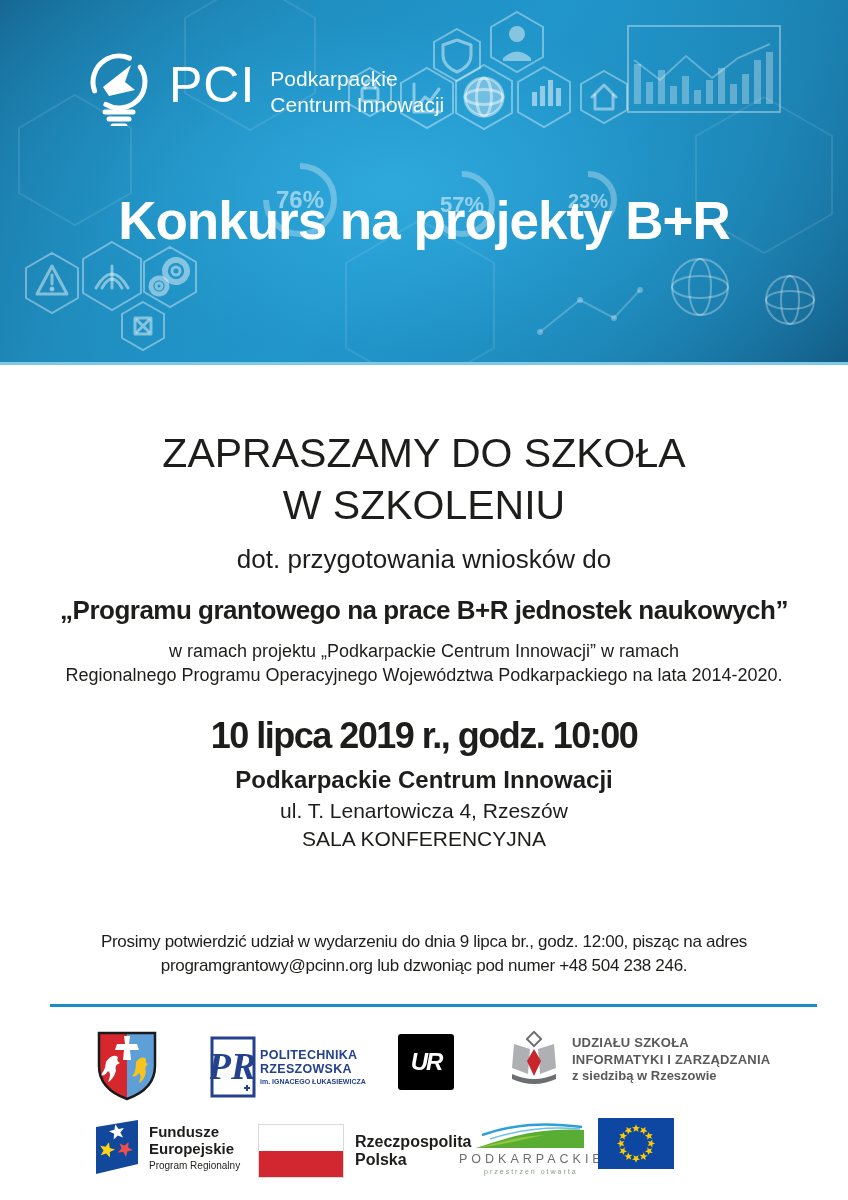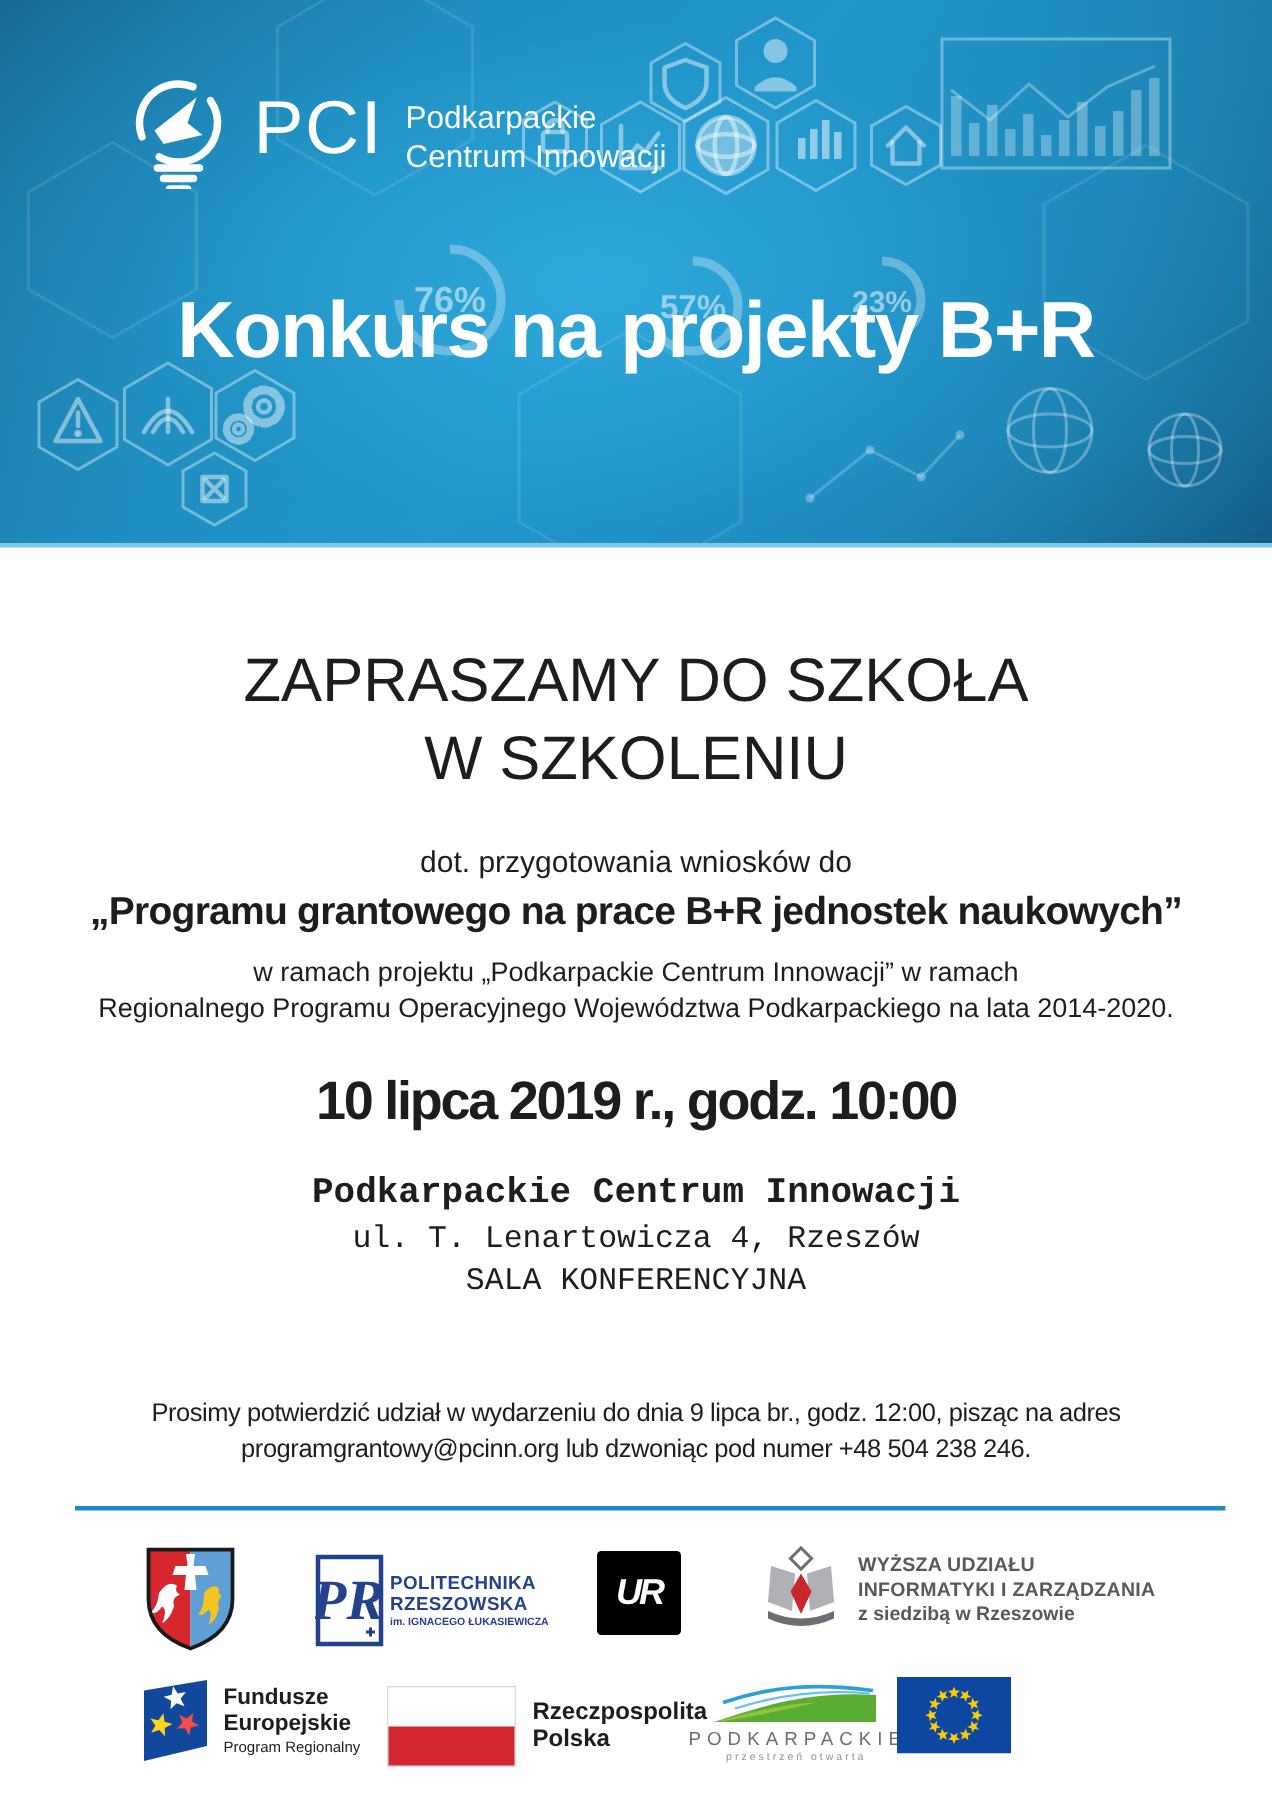--- a/index.html
+++ b/index.html
@@ -20,25 +20,25 @@
   .pci-acronym { color:#fff; font-size:50px; font-weight:400; letter-spacing:1px; line-height:1.4; }
   .pci-org { color:#fff; font-size:21px; font-weight:400; line-height:1.22; margin-top:16px; opacity:.97; }
   .header-title { position:absolute; top:190px; width:100%; text-align:center; color:#fff;
                   font-size:53px; font-weight:700; letter-spacing:-1px; }
   .header-url { position:absolute; top:263px; width:100%; text-align:center; color:#fff;
                 font-size:26px; font-weight:400; letter-spacing:10.5px; text-indent:10.5px; }
 
   
   .main { text-align:center; }
   .invite { margin-top:62px; font-size:41px; font-weight:300; line-height:1.27; color:#1d1d1b; }
-  .intro { margin-top:32px; font-size:20px; line-height:1.25; }
-  .program { margin-top:4px; font-size:26px; font-weight:700; letter-spacing:-0.5px; }
+  .intro { margin-top:12px; font-size:26px; line-height:1.25; }
+  .program { margin-top:19px; font-size:26px; font-weight:700; letter-spacing:-0.5px; }
   .context { margin-top:13px; font-size:18px; line-height:1.35; }
   .datetime { margin-top:28px; font-size:36px; font-weight:700; letter-spacing:-1.5px; }
-  .venue { margin-top:26px;font-family:Liberation Mono, monospace; }
+  .venue { margin-top:8px; }
   .venue-name { font-size:24px; font-weight:700; line-height:1.25; }
   .venue-address { font-size:21px; line-height:1.25; margin-top:3px; }
   .venue-room { font-size:21px; line-height:1.25; margin-top:2px; }
   .rsvp { position:absolute; top:930px; width:100%; text-align:center; font-size:17px;
           letter-spacing:-0.3px; line-height:1.4; }
 
   .divider { position:absolute; top:1004px; left:50px; width:767px; height:3px; background:#1b8dc6; }
 
   
   .logo-group { position:absolute; display:flex; align-items:center; }
@@ -285,21 +285,21 @@
 
   <div class="logo-group lg-wsiiz">
     <svg width="52" height="60" viewBox="0 0 52 60">
       <rect x="21" y="4" width="10" height="10" transform="rotate(45 26 9)" fill="none" stroke="#6d6e71" stroke-width="2"></rect>
       <path d="M6 14 L22 19 L20 44 L4 38 Z" fill="#aeb0b3"></path>
       <path d="M46 14 L30 19 L32 44 L48 38 Z" fill="#aeb0b3"></path>
       <path d="M26 19 l7 12 -7 15 -7 -15 Z" fill="#c9252c"></path>
       <path d="M4 44 Q26 54 48 44 L48 49 Q26 59 4 49 Z" fill="#6d6e71"></path>
     </svg>
     <div class="wsiiz-text">
-      <div class="wsiiz-l1">WYŻSZA UDZIAŁU</div>
+      <div class="wsiiz-l1">UDZIAŁU SZKOŁA</div>
       <div class="wsiiz-l2">INFORMATYKI I ZARZĄDZANIA</div>
       <div class="wsiiz-l3">z siedzibą w Rzeszowie</div>
     </div>
   </div>
 
   <div class="logo-group lg-fe">
     <svg width="46" height="58" viewBox="0 0 46 58">
       <path d="M2 9 L44 2 L44 46 L2 56 Z" fill="#11489c"></path>
       <polygon points="0,-8 2.1,-2.7 7.6,-2.5 3.2,1.2 4.8,6.6 0,3.5 -4.8,6.6 -3.2,1.2 -7.6,-2.5 -2.1,-2.7" transform="translate(23,14) rotate(-12)" fill="#ffffff"></polygon>
       <polygon points="0,-8 2.1,-2.7 7.6,-2.5 3.2,1.2 4.8,6.6 0,3.5 -4.8,6.6 -3.2,1.2 -7.6,-2.5 -2.1,-2.7" transform="translate(13,32) rotate(14)" fill="#ffd617"></polygon>

